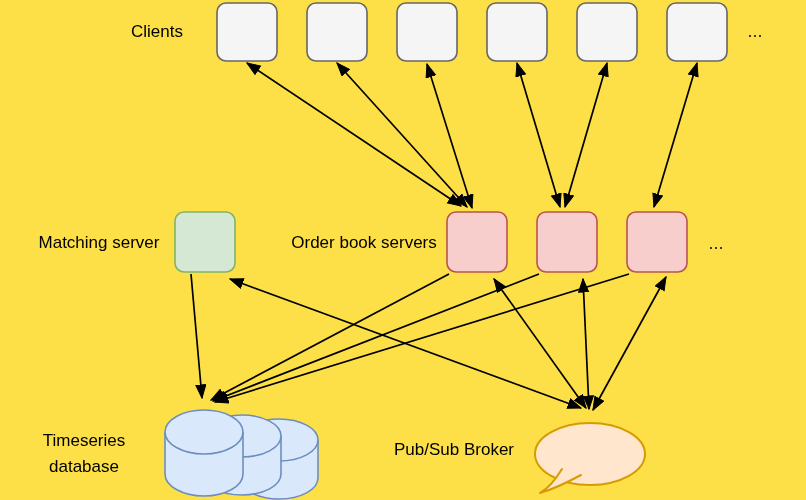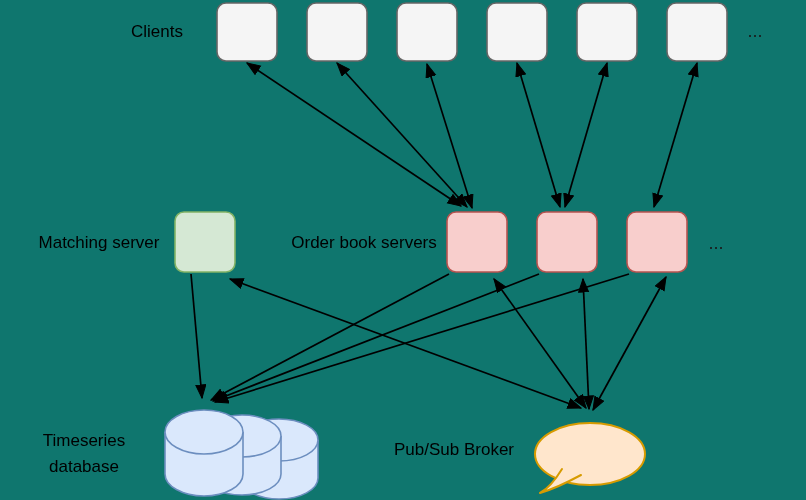--- a/index.html
+++ b/index.html
@@ -5,21 +5,21 @@
   html, body {
     margin: 0;
     padding: 0;
     background: #ffffff;
     font-family: "Liberation Sans", sans-serif;
   }
   .canvas {
     position: relative;
     width: 806px;
     height: 500px;
-    background: #0f766e;
+    background: #fde047;
     overflow: hidden;
   }
   svg text {
     font-family: "Liberation Sans", sans-serif;
     font-size: 17px;
     fill: #000000;
   }
   svg text.ellipsis {
     font-size: 18px;
     fill: #1a1a1a;

